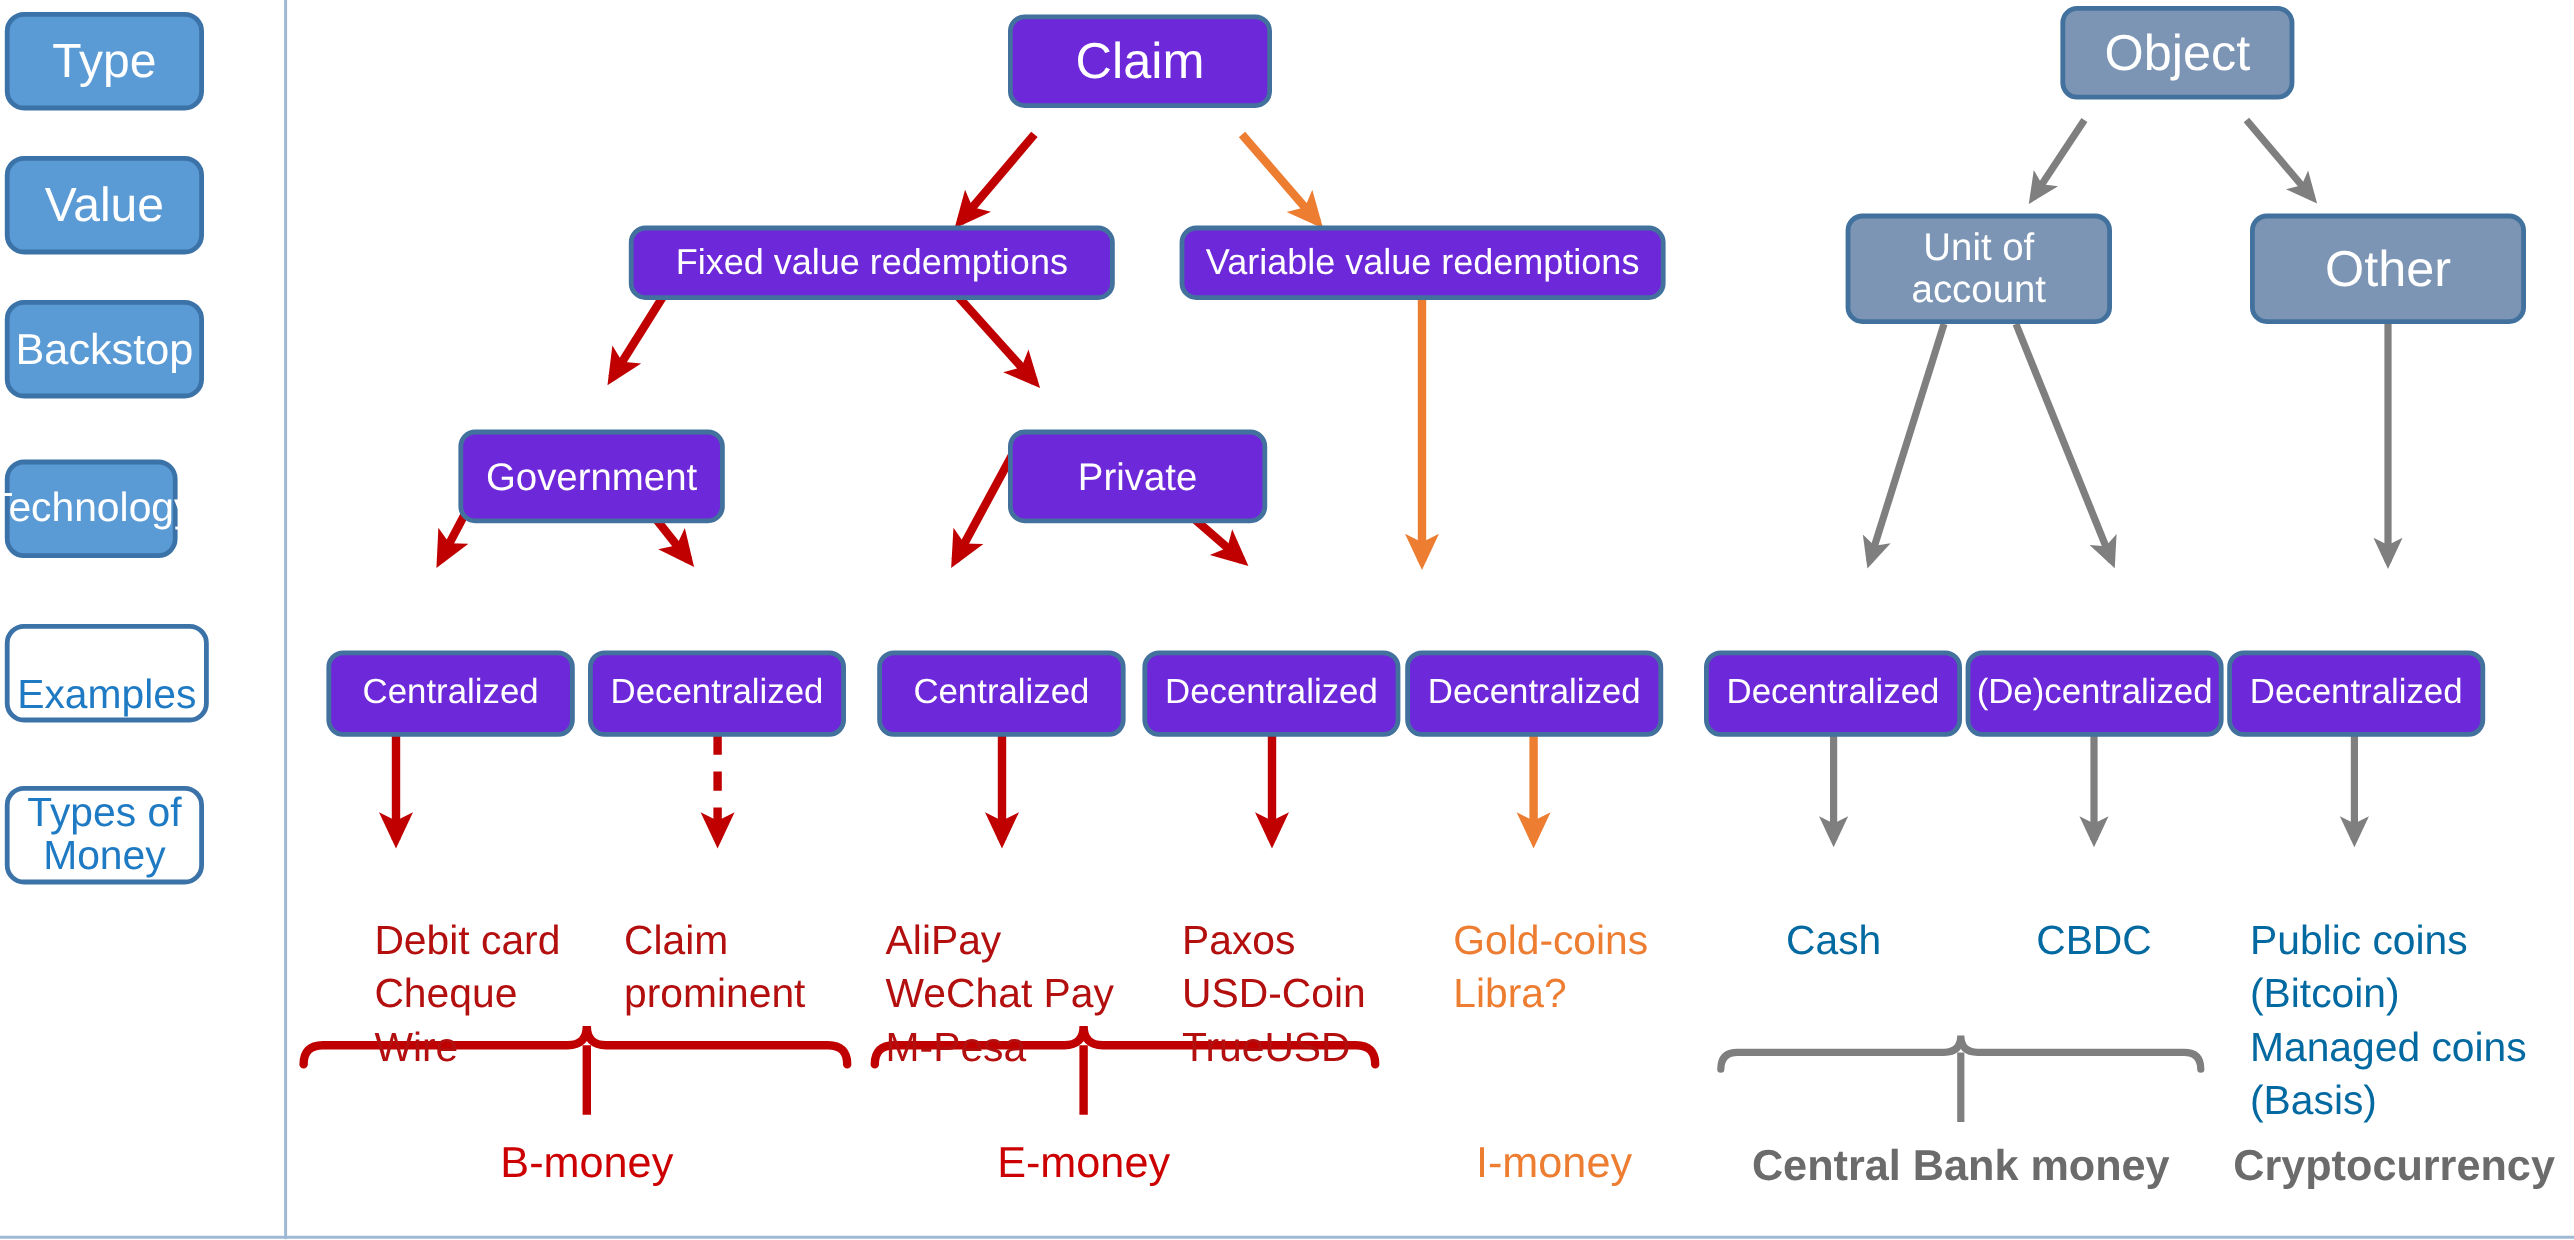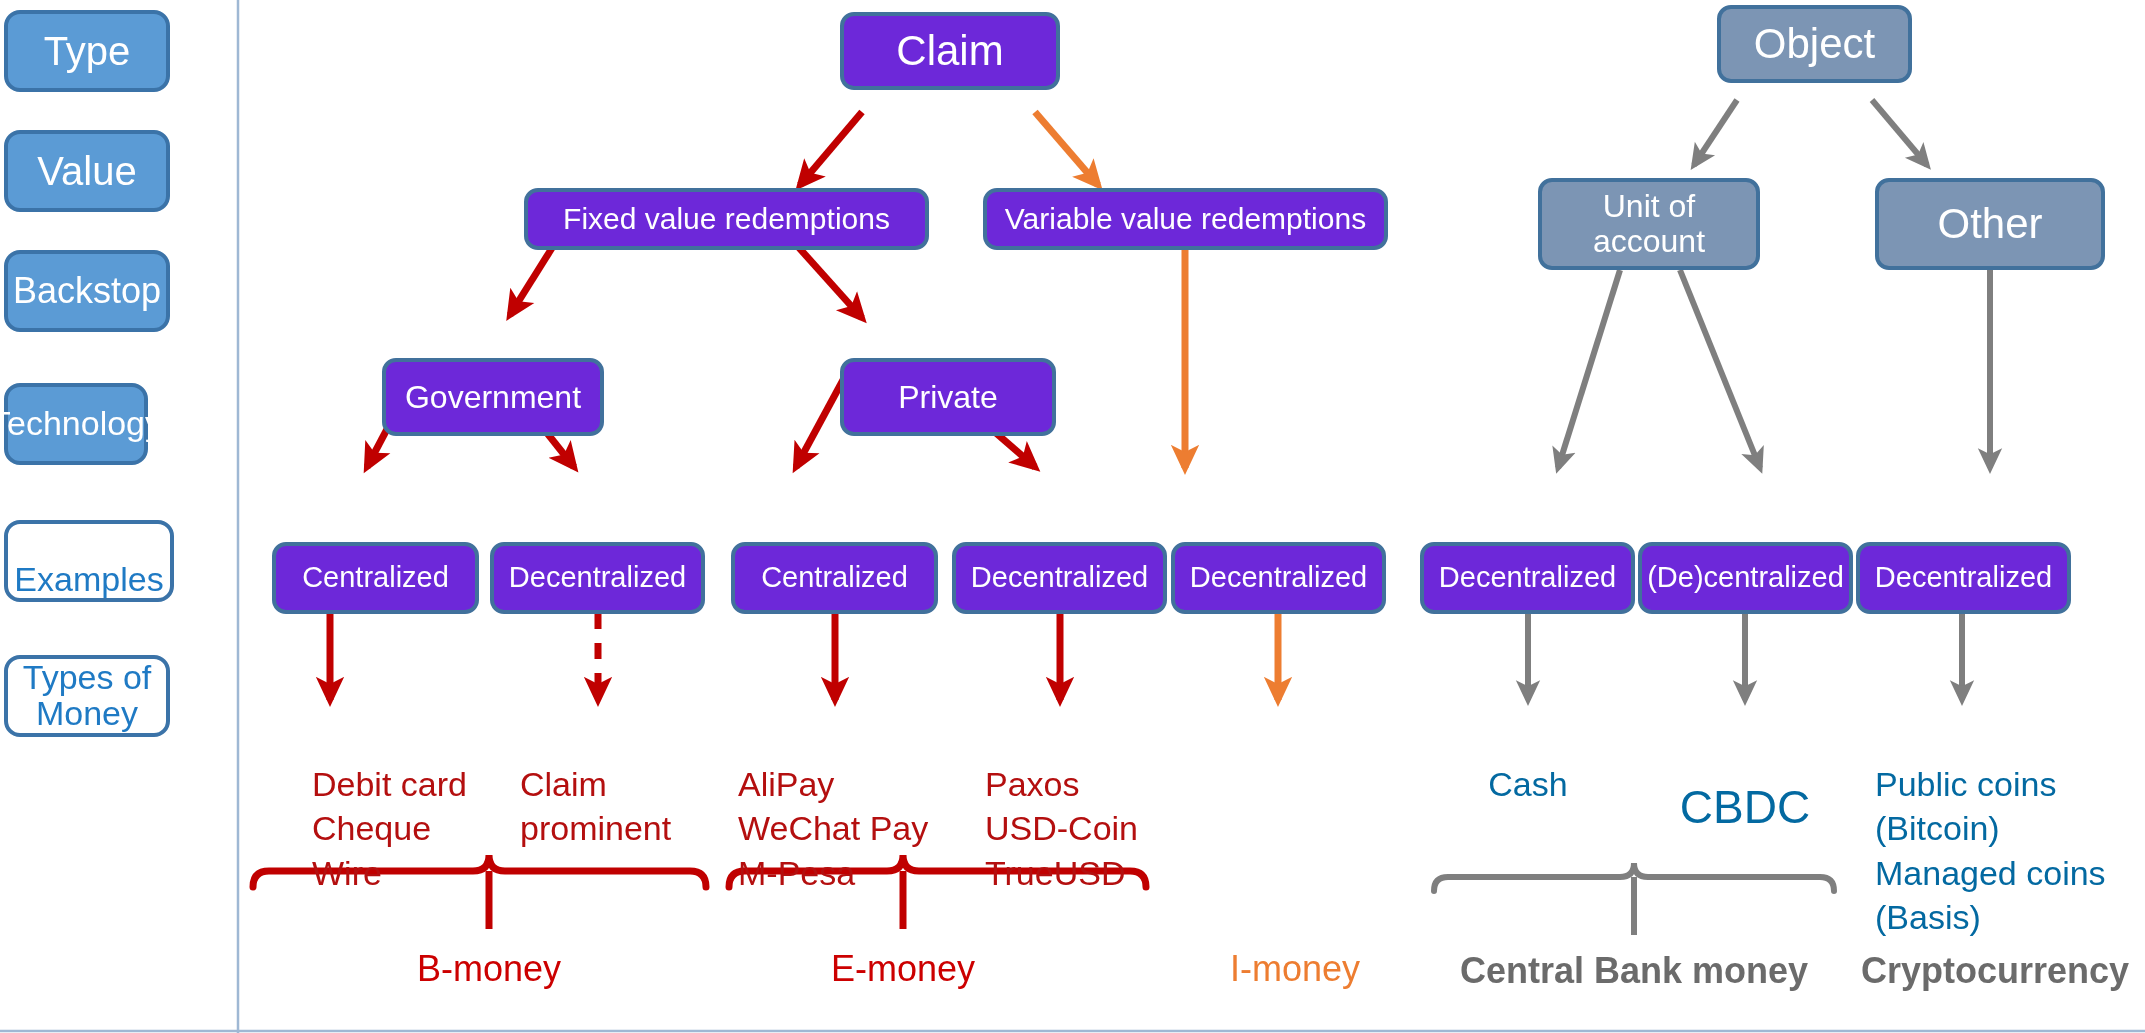--- a/index.html
+++ b/index.html
@@ -218,24 +218,28 @@
   <div class="leaf red" style="left:738px;top:718px;font-size:34px;">
     <span>AliPay
 WeChat Pay
 M-Pesa</span>
   </div>
   <div class="leaf red" style="left:985px;top:718px;font-size:34px;">
     <span>Paxos
 USD-Coin
 TrueUSD</span>
   </div>
+  <div class="leaf orange" style="left:1211px;top:718px;font-size:34px;">
+    <span>Gold-coins
+Libra?</span>
+  </div>
   <div class="leaf grey center" style="left:1453px;top:718px;width:150px;font-size:34px;">
     <span>Cash</span>
   </div>
-  <div class="leaf grey center" style="left:1670px;top:718px;width:150px;font-size:46px;">
+  <div class="leaf grey center" style="left:1670px;top:718px;width:150px;font-size:34px;">
     <span>CBDC</span>
   </div>
   <div class="leaf grey" style="left:1875px;top:718px;font-size:34px;">
     <span>Public coins
 (Bitcoin)
 Managed coins
 (Basis)</span>
   </div>
 
   <div class="money red" style="left:389px;top:948px;width:200px;font-size:36px;">

